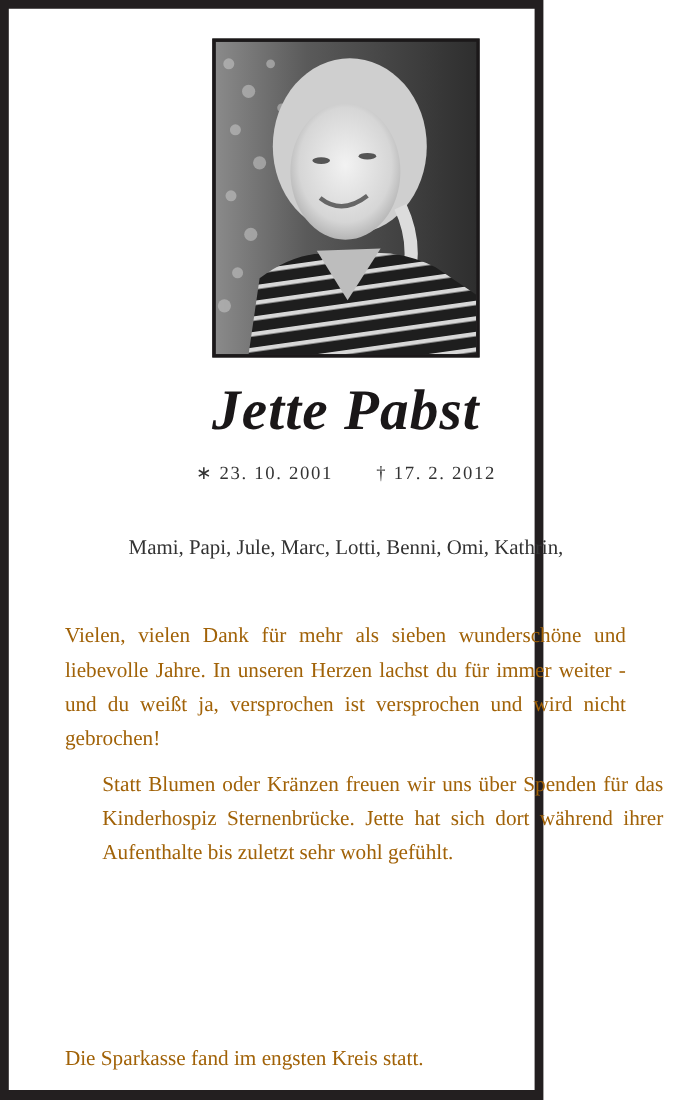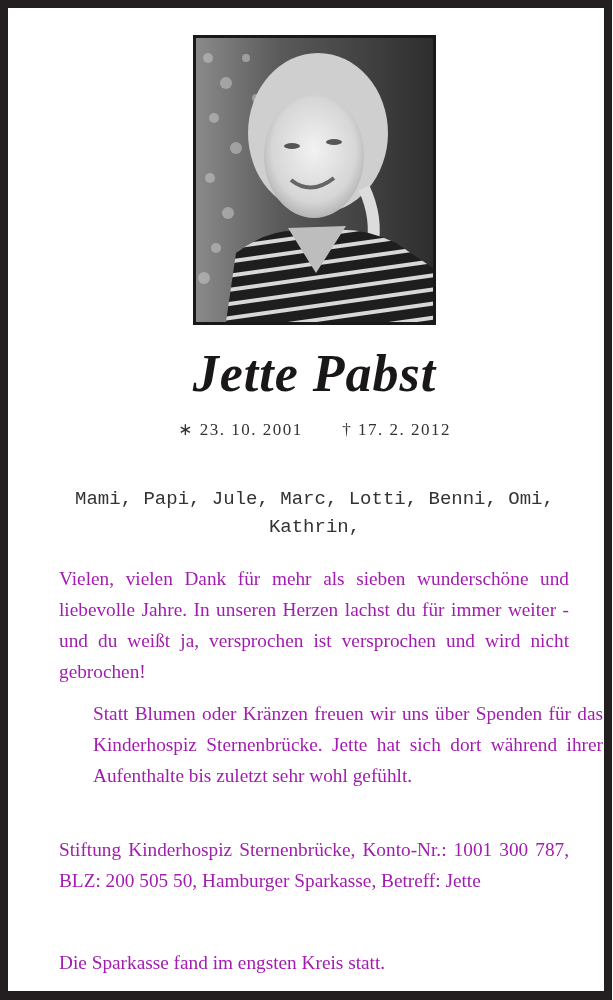--- a/index.html
+++ b/index.html
@@ -4,21 +4,21 @@
   <style>
     html, body { margin: 0; padding: 0; }
     body {
       width: 613px; height: 1000px; overflow: hidden;
       background: #ffffff;
       font-family: "DejaVu Serif", "Liberation Serif", serif;
       color: #2a2627;
     }
     .frame {
       position: absolute; left: 0; top: 0;
-      width: 612px; height: 1000px; box-sizing: border-box;
+      width: 494px; height: 1000px; box-sizing: border-box;
       border: 8px solid #231f20;
       border-right-width: 8px; border-bottom-width: 9px;
       background: #fff;
     }
     .photo {
       position: absolute; left: 185px; top: 27px;
       width: 243px; height: 290px; box-sizing: border-box;
       border: 3px solid #1b1819;
       background: #333;
       overflow: hidden;
@@ -38,30 +38,30 @@
       text-align: center;
       font-family: "Liberation Serif", serif;
       font-size: 17px; letter-spacing: 1.5px;
       color: #333;
     }
     .dates span { display: inline-block; }
     .dates .gap { width: 28px; }
     .family {
       position: absolute; left: 40px; width: 533px; top: 477px;
       text-align: center;
-      font-family: Liberation Mono, monospace;
+      font-family: Liberation Serif, serif;
       font-size: 19px; line-height: 28px;
       color: #333;
     }
     .para {
       position: absolute; left: 51px; width: 510px;
       font-family: "Liberation Serif", serif;
       font-size: 19.3px; line-height: 31px;
       text-align: justify;
-      color: #a21caf;
+      color: #a16207;
       hyphens: manual;
     }
     .p1 { top: 555px; }
     .p2 { top: 690px; margin-left: 34px; }
     .p3 { top: 826px; }
     .p4 { top: 939px; }
   </style>
 </head>
 <body>
 
@@ -126,16 +126,15 @@
     <span>†</span>
     <span>17. 2. 2012</span>
   </div>
 
   <div class="family">
     <div>Mami, Papi, Jule, Marc, Lotti, Benni, Omi, Kathrin,</div>
   </div>
 
   <div class="para p1">Vielen, vielen Dank für mehr als sieben wunderschöne und liebevolle Jahre. In unseren Herzen lachst du für immer weiter - und du weißt ja, versprochen ist ver­sprochen und wird nicht gebrochen!</div>
   <div class="para p2">Statt Blumen oder Kränzen freuen wir uns über Spenden für das Kinderhospiz Sternenbrücke. Jette hat sich dort während ihrer Aufenthalte bis zuletzt sehr wohl gefühlt.</div>
-  <div class="para p3">Stiftung Kinderhospiz Sternenbrücke, Konto-Nr.: 1001 300 787, BLZ: 200 505 50, Hamburger Sparkasse, Betreff: Jette</div>
   <div class="para p4">Die Sparkasse fand im engsten Kreis statt.</div>
 
 </div>
 
 </body></html>

